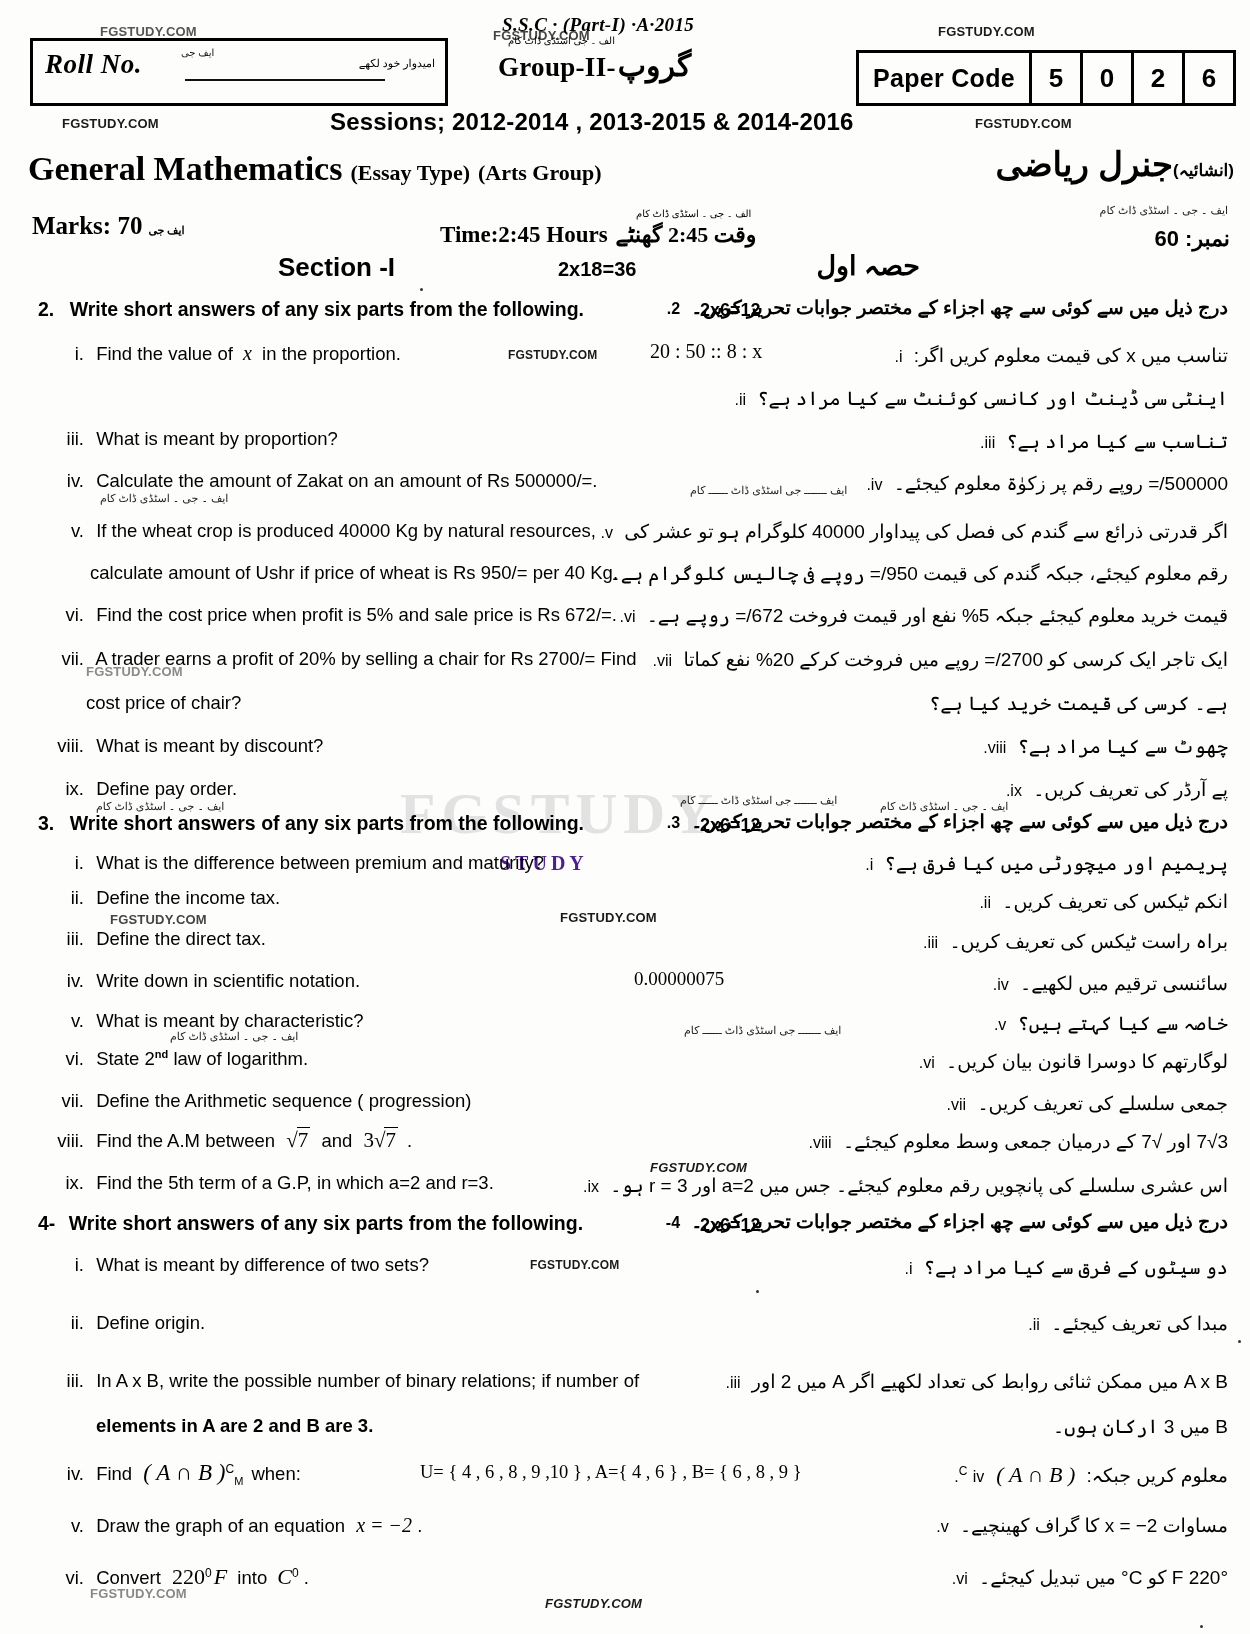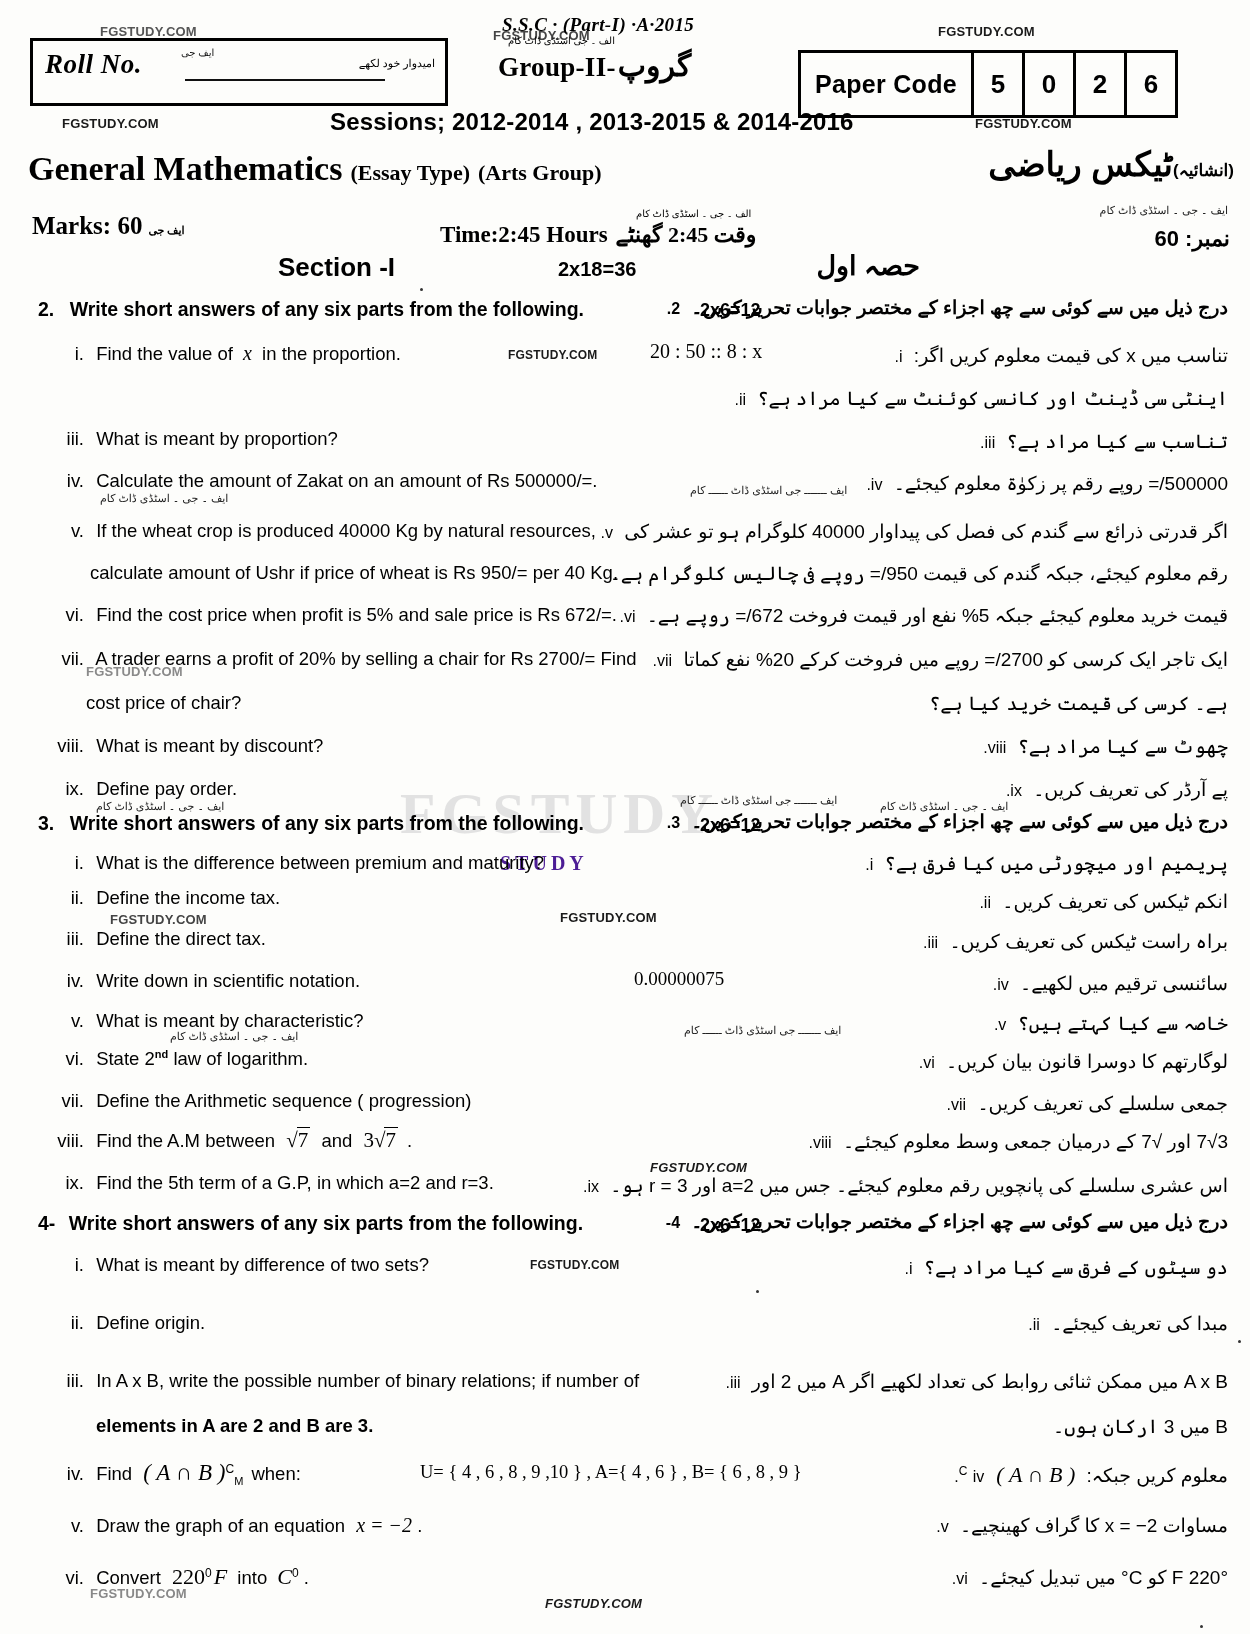--- a/index.html
+++ b/index.html
@@ -74,21 +74,21 @@
     font-size: 30px; margin-left: 2px;
     direction: rtl;
   }
   .group-urdu-sm {
     position: absolute; left: 10px; top: -13px;
     font-size: 10px; direction: rtl; white-space: nowrap;
     font-weight: normal;
   }
 
   .paper-code-box {
-    left: 798px; top: 50px; height: 68px;
+    left: 856px; top: 50px; height: 56px;
     border: 3px solid #000;
     display: flex; align-items: stretch;
     box-sizing: border-box;
   }
   .pc-label {
     padding: 0 14px;
     display: flex; align-items: center;
     font-size: 25px; font-weight: bold;
     font-family: "Liberation Sans", sans-serif;
     letter-spacing: .3px;
@@ -306,26 +306,26 @@
   <div class="abs sessions">Sessions;  2012-2014 , 2013-2015 &amp; 2014-2016</div>
   <div class="abs wm" style="left:62px; top:116px;">FGSTUDY.COM</div>
   <div class="abs wm" style="left:975px; top:116px;">FGSTUDY.COM</div>
 
   <div class="abs subject">
     <span>General Mathematics</span>
     <span class="sub-sm">(Essay Type)</span>
     <span class="sub-sm">(Arts Group)</span>
   </div>
   <div class="abs subject-urdu">
-    <span class="small">(انشائیہ)</span><span>ٹیکس ریاضی</span>
+    <span class="small">(انشائیہ)</span><span>جنرل ریاضی</span>
   </div>
   <div class="abs fg-urdu-note wm-urdu">ایف ۔ جی ۔ اسٹڈی ڈاٹ کام</div>
 
   <div class="abs marks">
-    <span>Marks: 60</span>
+    <span>Marks: 70</span>
     <span class="u">ایف جی</span>
   </div>
   <div class="abs marks-urdu">نمبر: 60</div>
 
   <div class="abs time">
     <span class="time-urdu-sm">الف ۔ جی ۔ اسٹڈی ڈاٹ کام</span>
     <span>Time:2:45 Hours</span>
     <span class="turdu">وقت 2:45 گھنٹے</span>
   </div>
 

